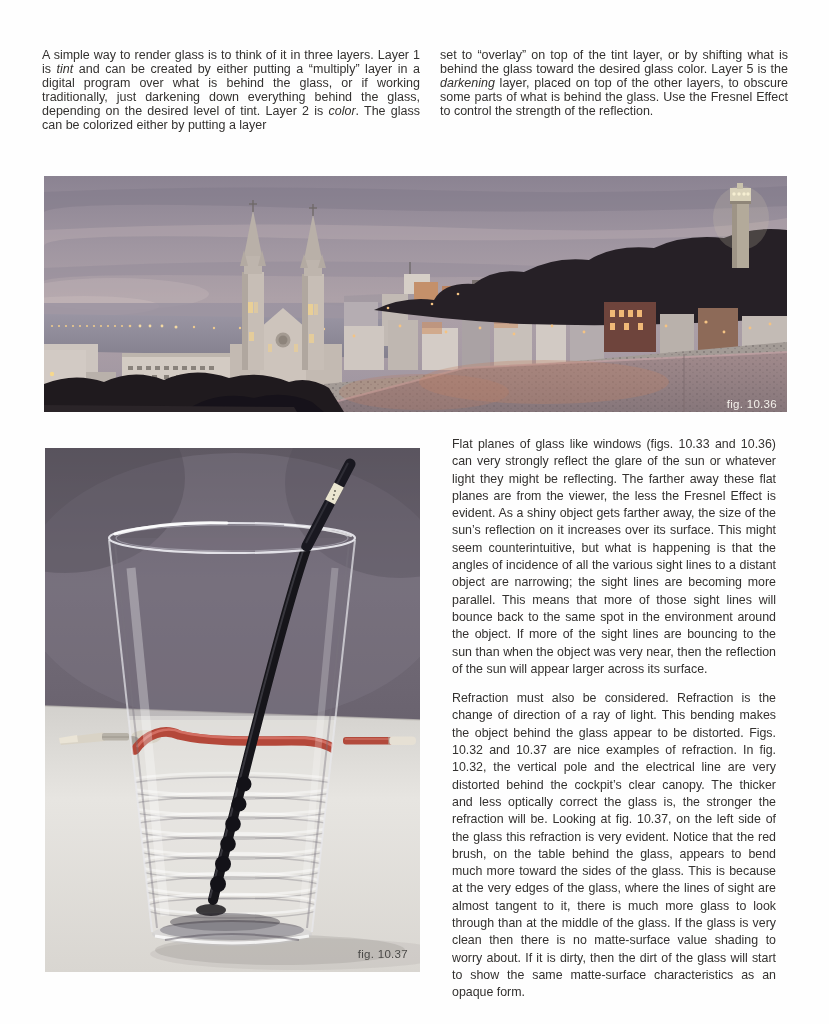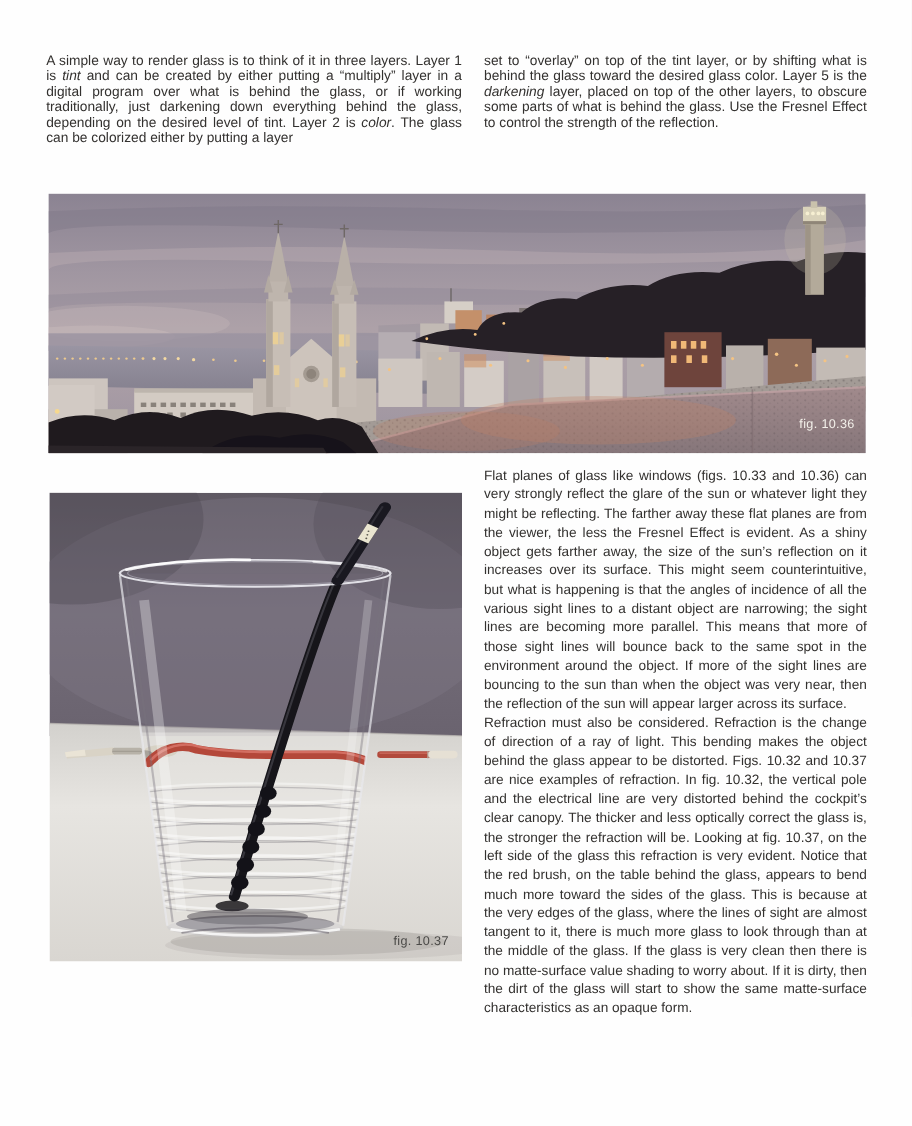--- a/index.html
+++ b/index.html
@@ -7,27 +7,27 @@
     position:relative;width:829px;height:1024px;background:#fefefe;
     font-family:"Liberation Sans", sans-serif;color:#33312f;
     margin:0 auto;overflow:hidden;
   }
   .intro{position:absolute;top:48px;font-size:12.5px;line-height:14px;text-align:justify;margin:0;}
   .intro.left{left:42px;width:378px;}
   .intro.right{left:440px;width:348px;}
   .intro i{font-style:italic;}
   figure{margin:0;padding:0;position:absolute;}
   .fig-panorama{left:44px;top:176px;width:743px;height:236px;}
-  .fig-glass{left:45px;top:448px;width:375px;height:426px;}
+  .fig-glass{left:45px;top:448px;width:375px;height:524px;}
   figure svg{display:block;width:100%;height:100%;}
   .caption{position:absolute;font-size:11.5px;letter-spacing:.3px;}
-  .caption.light{right:10px;bottom:20px;color:#f3f0ea;padding-left:20px;}
+  .caption.light{right:10px;bottom:2px;color:#f3f0ea;padding-left:20px;}
   .caption.dark{right:12px;bottom:12px;color:#4b4a48;}
   .rightcol{position:absolute;left:440px;top:424px;width:348px;}
-  .rightcol p{font-size:12.4px;line-height:17.3px;text-align:justify;margin:0;}
+  .rightcol p{font-size:12.4px;line-height:17.3px;text-align:justify;margin:12px;}
   .rightcol h2{
     font-size:20px;font-weight:400;color:#2b2a29;margin:0;
     margin-top:14px;margin-bottom:13px;letter-spacing:.2px;
   }
   .footer{
     position:absolute;right:9px;top:988px;white-space:nowrap;
     font-size:10.8px;color:#3b3a38;letter-spacing:.2px;
   }
   .footer .book{font-weight:bold;color:#111;}
   .footer .rule{display:inline-block;width:90px;height:2px;background:#1a1a1a;vertical-align:middle;margin:0 10px 2px 10px;}

